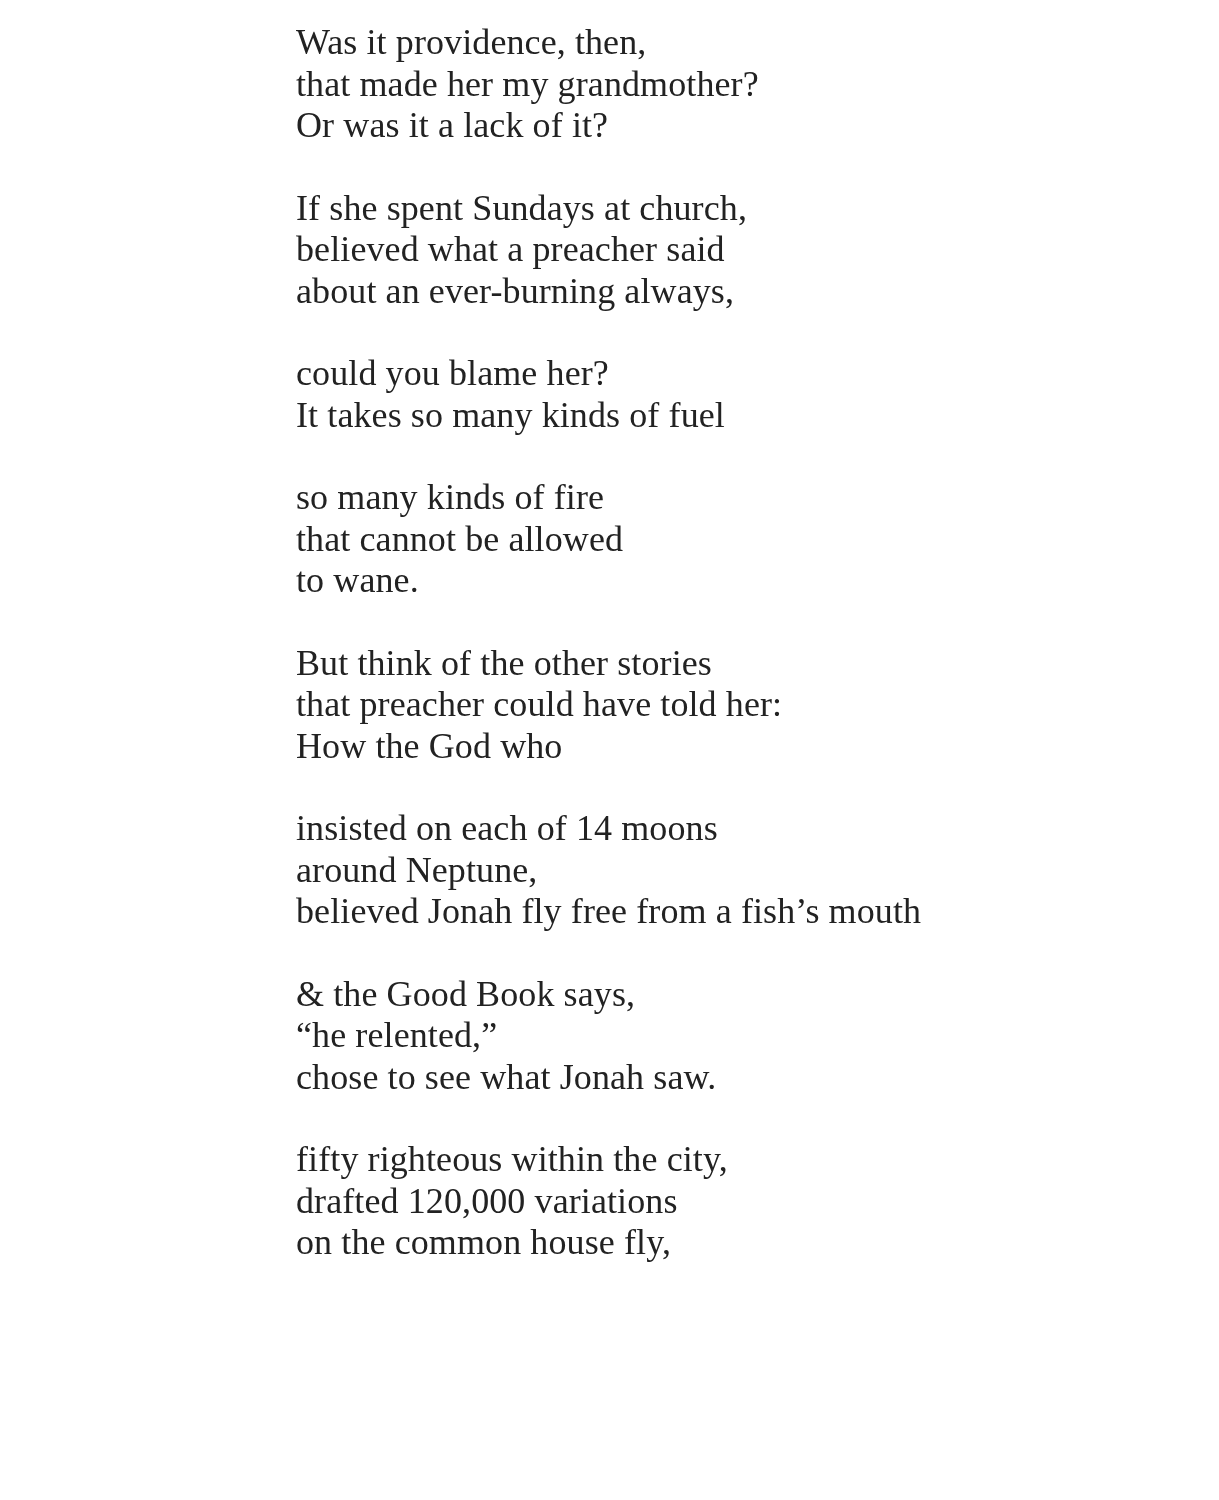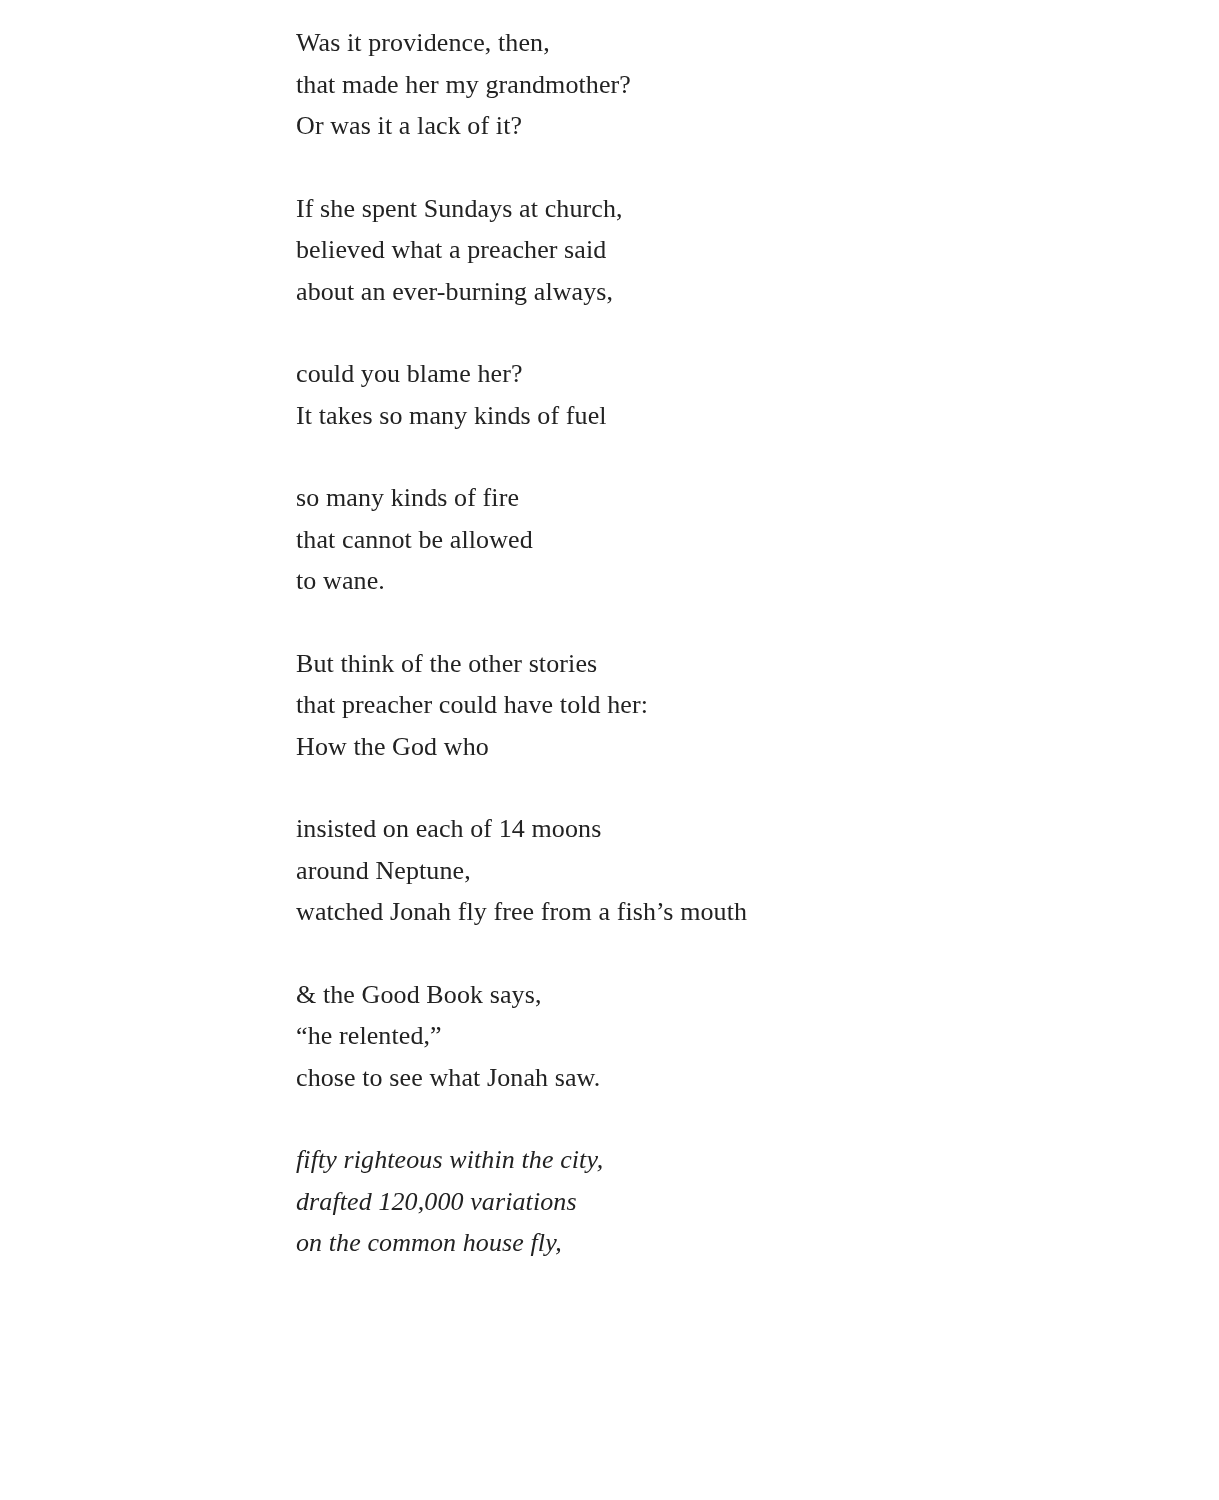--- a/index.html
+++ b/index.html
@@ -12,33 +12,32 @@
     width: 1219px;
     height: 1500px;
     background: #ffffff;
     overflow: hidden;
   }
   .poem {
     position: absolute;
     left: 296px;
     top: 22px;
     font-family: "Liberation Serif", "DejaVu Serif", serif;
-    font-size: 26px;
+    font-size: 36px;
     line-height: 41.5px;
     color: #222222;
     letter-spacing: 0.1px;
     font-feature-settings: "onum" 1, "liga" 1;
   }
   .stanza {
     margin: 0 0 41px 0;
     padding: 0;
   }
   .stanza:last-child {
     margin-bottom: 4px;
-    font-style: italic;
   }
   .line {
     white-space: pre;
   }
 </style>
 </head>
 <body>
 
 <div class="page">
   <div class="poem">
@@ -62,21 +61,21 @@
         <div class="line">to wane.</div>
       </div>
       <div class="stanza">
         <div class="line">But think of the other stories</div>
         <div class="line">that preacher could have told her:</div>
         <div class="line">How the God who</div>
       </div>
       <div class="stanza">
         <div class="line">insisted on each of 14 moons</div>
         <div class="line">around Neptune,</div>
-        <div class="line">watched Jonah fly free from a fish’s mouth</div>
+        <div class="line">believed Jonah fly free from a fish’s mouth</div>
       </div>
       <div class="stanza">
         <div class="line">&amp; the Good Book says,</div>
         <div class="line">“he relented,”</div>
         <div class="line">chose to see what Jonah saw.</div>
       </div>
       <div class="stanza">
         <div class="line">fifty righteous within the city,</div>
         <div class="line">drafted 120,000 variations</div>
         <div class="line">on the common house fly,</div>

